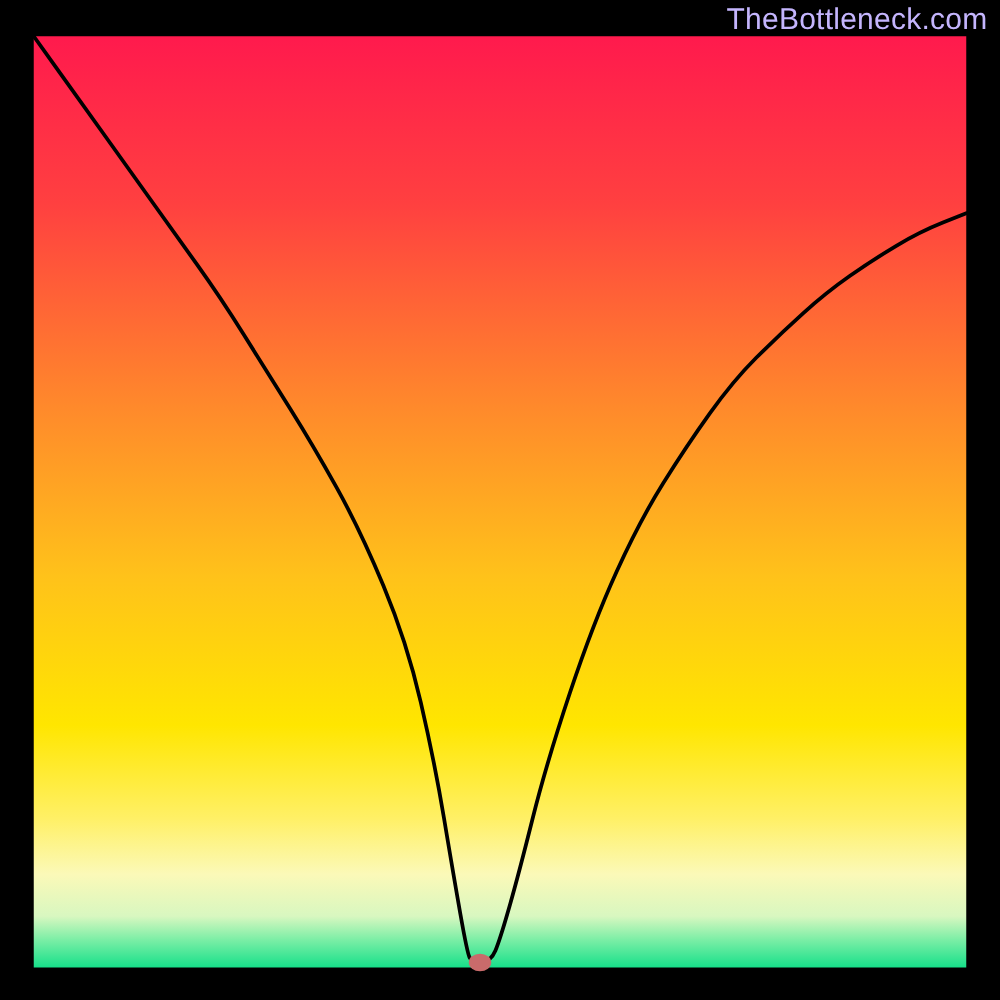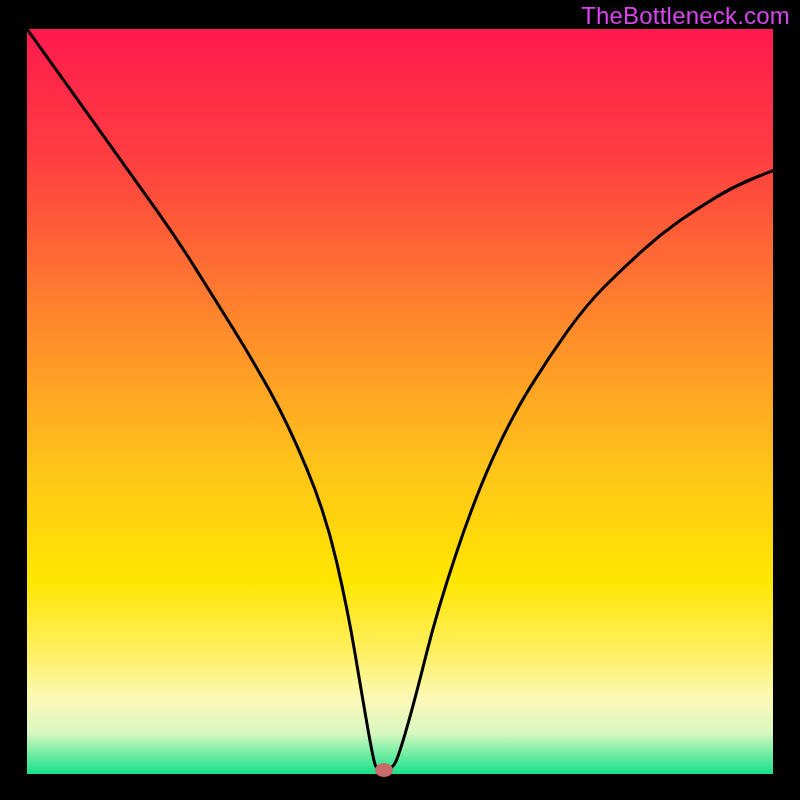--- a/index.html
+++ b/index.html
@@ -14,21 +14,21 @@
   .frame {
     position: relative;
     width: 800px;
     height: 800px;
     background: #000;
   }
   .watermark {
     position: absolute;
     top: 2px;
     right: 10px;
-    color: #d946ef;
+    color: #c4b5fd;
     font-size: 24px;
     font-weight: 400;
     letter-spacing: 0.2px;
     z-index: 5;
   }
   svg.plot {
     position: absolute;
     left: 0;
     top: 0;
   }

